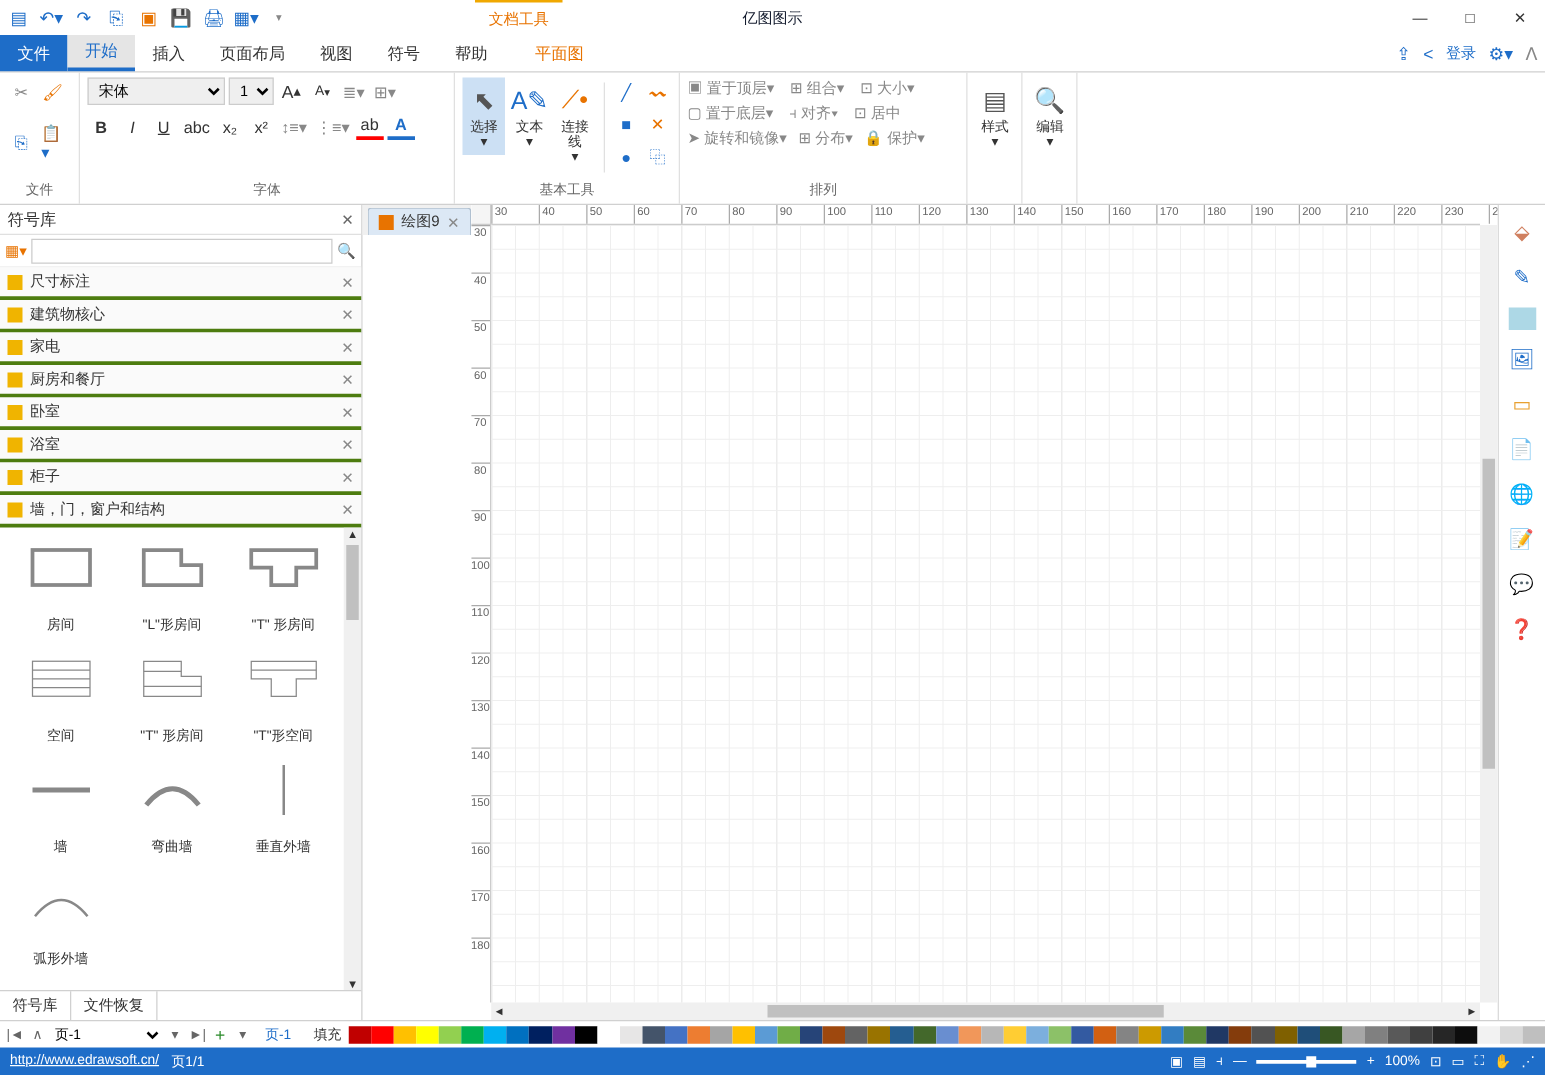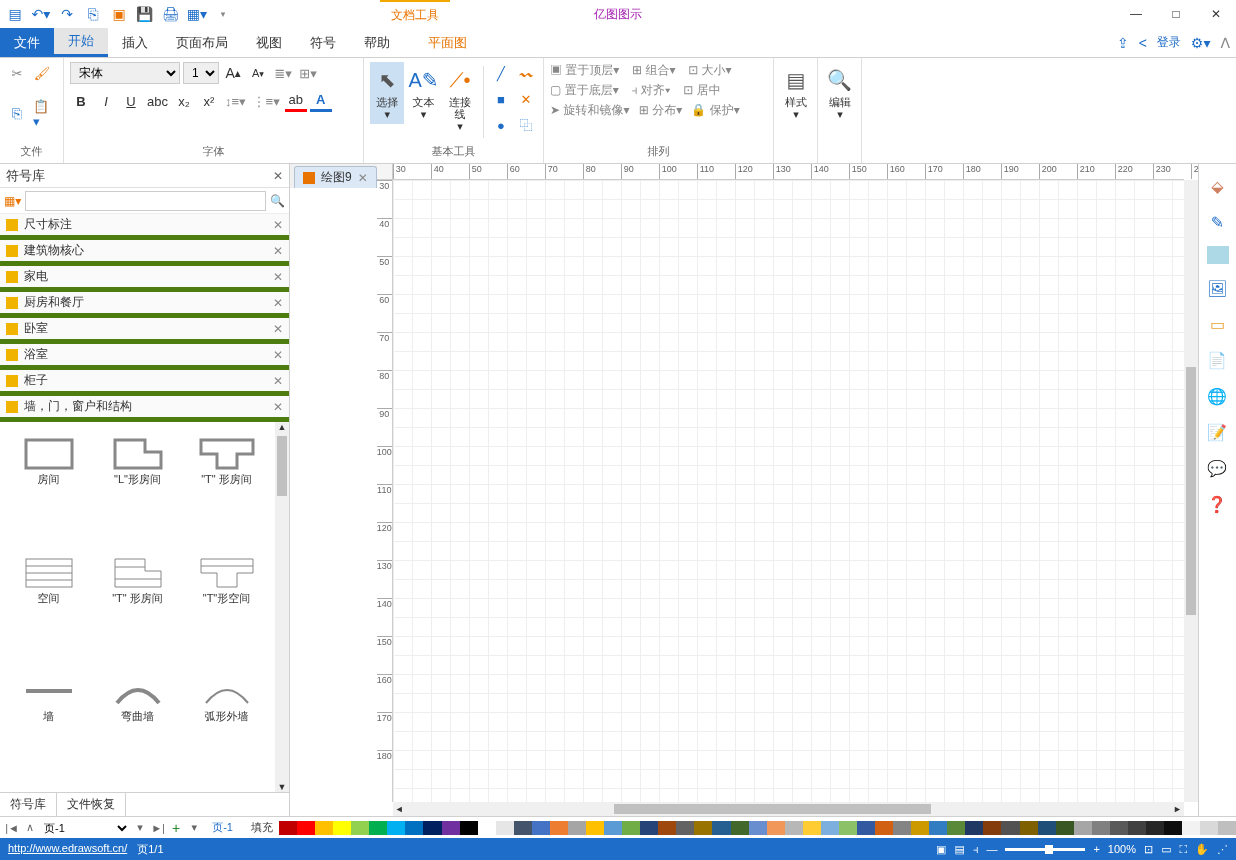--- a/index.html
+++ b/index.html
@@ -4,21 +4,21 @@
 <style>
 * { margin: 0; padding: 0; box-sizing: border-box; font-family: "Microsoft YaHei", Arial, sans-serif; }
 body { width: 1236px; height: 860px; overflow: hidden; background: #fff; font-size: 12px; color: #333; }
 
 
 .title-bar { height: 28px; background: #fff; display: flex; align-items: center; position: relative; }
 .qat { display: flex; align-items: center; gap: 4px; padding: 0 4px; }
 .qat-btn { width: 22px; height: 22px; display: flex; align-items: center; justify-content: center; cursor: pointer; color: #0066cc; font-size: 14px; }
 .qat-btn.orange { color: #e87300; }
 .doc-tools-tab { position: absolute; left: 380px; top: 0; width: 70px; height: 28px; display: flex; align-items: center; justify-content: center; border-top: 2px solid #f0a800; color: #e87300; font-size: 12px; }
-.app-title { position: absolute; left: 50%; transform: translateX(-50%); color: #a21caf; }
+.app-title { position: absolute; left: 50%; transform: translateX(-50%); color: #0f172a; }
 .win-controls { position: absolute; right: 0; display: flex; }
 .win-btn { width: 40px; height: 28px; display: flex; align-items: center; justify-content: center; cursor: pointer; color: #333; }
 
 
 .menu-tabs { height: 30px; background: #fff; display: flex; align-items: stretch; border-bottom: 1px solid #d0d0d0; position: relative; }
 .menu-tab { padding: 0 14px; display: flex; align-items: center; cursor: pointer; font-size: 13px; color: #333; }
 .menu-tab.file { background: #1e6dc8; color: #fff; }
 .menu-tab.active { background: #e5e5e5; border-bottom: 3px solid #1e6dc8; color: #1e6dc8; }
 .menu-tab.context { color: #e87300; }
 .menu-right { position: absolute; right: 6px; display: flex; align-items: center; gap: 10px; height: 100%; }
@@ -47,29 +47,29 @@
 
 .work { display: flex; height: calc(860px - 28px - 30px - 106px - 22px - 22px); }
 
 
 .sidebar { width: 290px; border-right: 1px solid #d0d0d0; display: flex; flex-direction: column; background: #fff; }
 .sb-header { height: 24px; display: flex; align-items: center; justify-content: space-between; padding: 0 6px; border-bottom: 1px solid #e0e0e0; }
 .sb-header-title { font-size: 13px; }
 .sb-close { cursor: pointer; color: #666; }
 .sb-search { height: 26px; display: flex; align-items: center; padding: 2px 4px; gap: 4px; border-bottom: 1px solid #eee; }
 .sb-search-input { flex: 1; border: 1px solid #ccc; height: 20px; padding: 0 4px; }
-.sb-cat { height: 26px; display: flex; align-items: center; padding: 0 6px; border-bottom: 5px solid #4d7c0f; cursor: pointer; justify-content: space-between; background: #fafafa; text-align: center; }
+.sb-cat { height: 26px; display: flex; align-items: center; padding: 0 6px; border-bottom: 3px solid #4d7c0f; cursor: pointer; justify-content: space-between; background: #fafafa; text-align: center; }
 .sb-cat-left { display: flex; align-items: center; gap: 6px; }
 .sb-cat-icon { width: 12px; height: 12px; background: #f0b400; }
 .sb-cat-close { color: #888; font-size: 12px; }
 .sb-shapes-wrap { flex: 1; display: flex; overflow: hidden; }
 .sb-shapes { flex: 1; padding: 10px 4px; display: grid; grid-template-columns: repeat(3, 1fr); gap: 6px 0; overflow-y: auto; }
 .sb-scroll { width: 14px; background: #f0f0f0; position: relative; }
 .sb-scroll-thumb { position: absolute; top: 14px; left: 2px; width: 10px; height: 60px; background: #c0c0c0; }
-.shape-item { display: flex; flex-direction: column; align-items: center; gap: 0; cursor: pointer; padding: 4px; }
+.shape-item { display: flex; flex-direction: column; align-items: center; gap: 20px; cursor: pointer; padding: 4px; }
 .shape-item.sel { background: #a0c0e8; }
 .shape-thumb { width: 56px; height: 36px; display: flex; align-items: center; justify-content: center; }
 .shape-label { font-size: 11px; color: #333; }
 .sb-tabs { height: 24px; border-top: 1px solid #d0d0d0; display: flex; }
 .sb-tab { padding: 0 10px; display: flex; align-items: center; border-right: 1px solid #d0d0d0; font-size: 12px; cursor: pointer; }
 
 
 .canvas-area { flex: 1; display: flex; flex-direction: row; position: relative; }
 .doc-tabs { height: 24px; display: flex; align-items: flex-end; padding-left: 4px; background: #f0f0f0; }
 .doc-tab { height: 22px; background: #dce8f5; border: 1px solid #b0c0d0; border-bottom: none; border-radius: 3px 3px 0 0; padding: 0 8px; display: flex; align-items: center; gap: 6px; font-size: 12px; cursor: pointer; }
@@ -400,20 +400,28 @@
             </div>
             <div class="shape-label">墙</div>
           </div>
         <div class="shape-item">
             <div class="shape-thumb">
               <svg width="50" height="32">
                 <path d="M4 28 Q25 2 46 28" fill="none" stroke="#888" stroke-width="4"></path>
               </svg>
             </div>
             <div class="shape-label">弯曲墙</div>
+          </div>
+        <div class="shape-item">
+            <div class="shape-thumb">
+              <svg width="20" height="44">
+                <line x1="10" y1="2" x2="10" y2="42" stroke="#888" stroke-width="2"></line>
+              </svg>
+            </div>
+            <div class="shape-label">垂直外墙</div>
           </div>
         <div class="shape-item">
             <div class="shape-thumb">
               <svg width="50" height="32">
                 <path d="M4 28 Q25 2 46 28" fill="none" stroke="#888" stroke-width="2"></path>
               </svg>
             </div>
             <div class="shape-label">弧形外墙</div>
           </div>
       </div>

